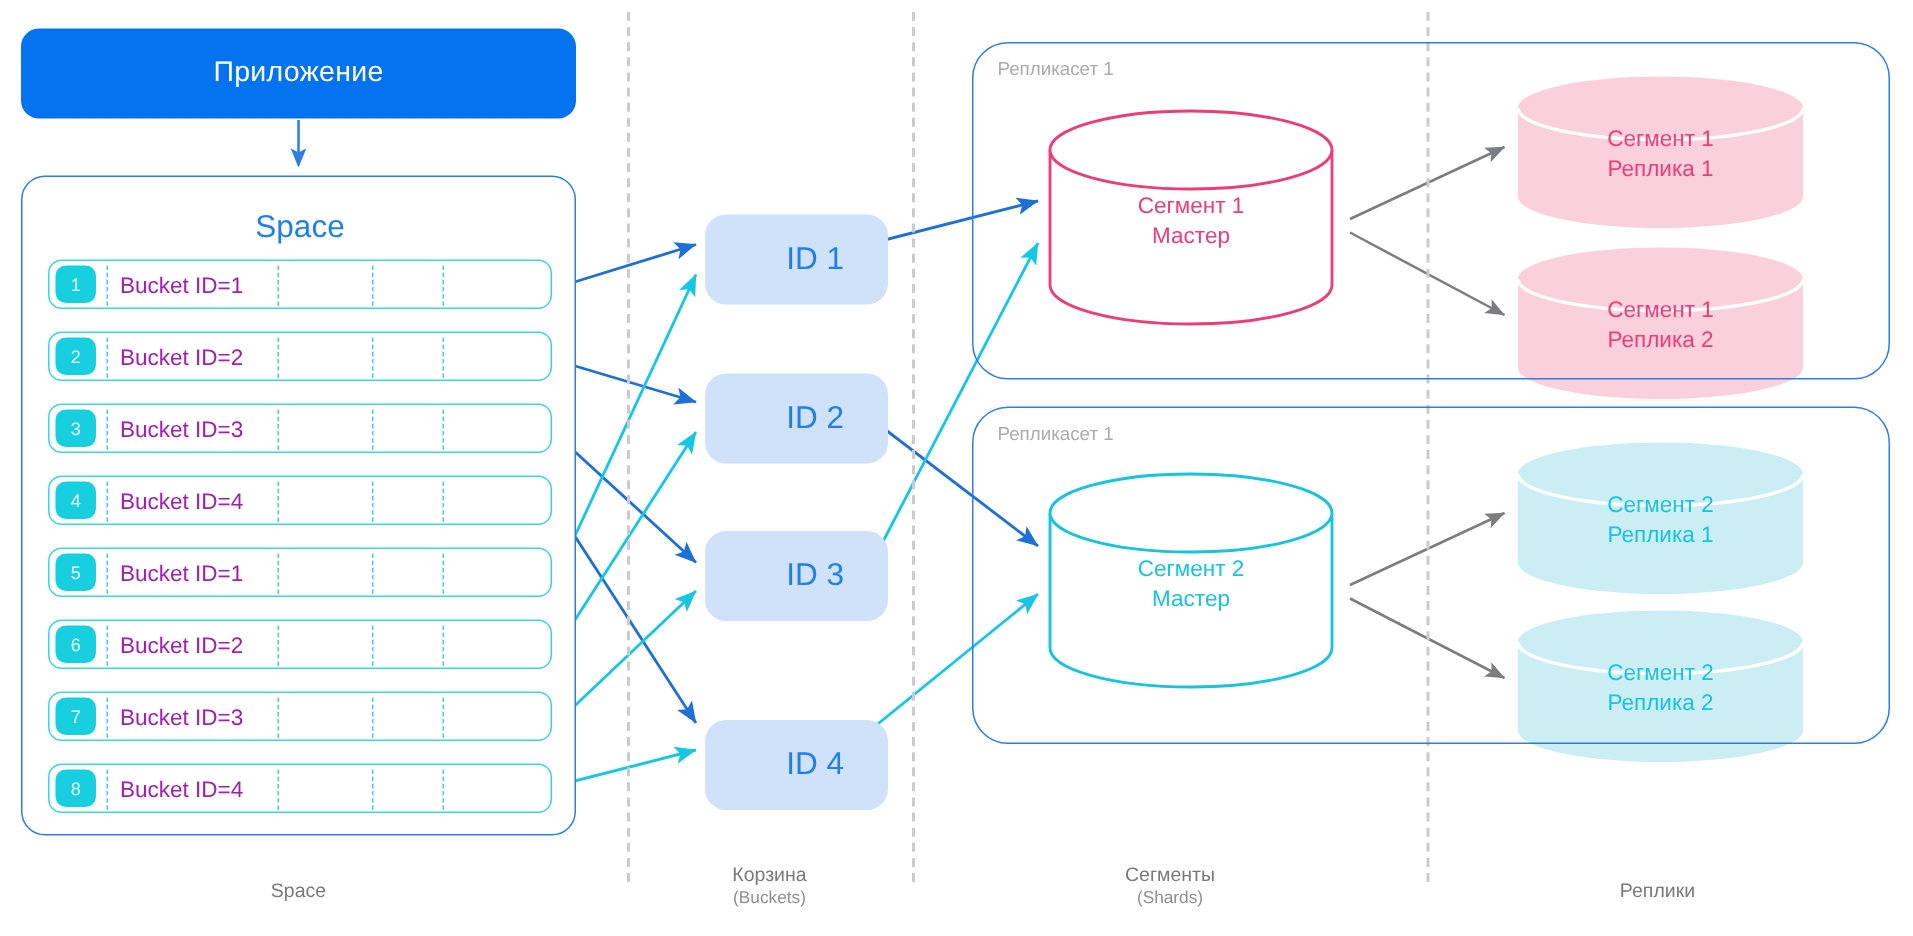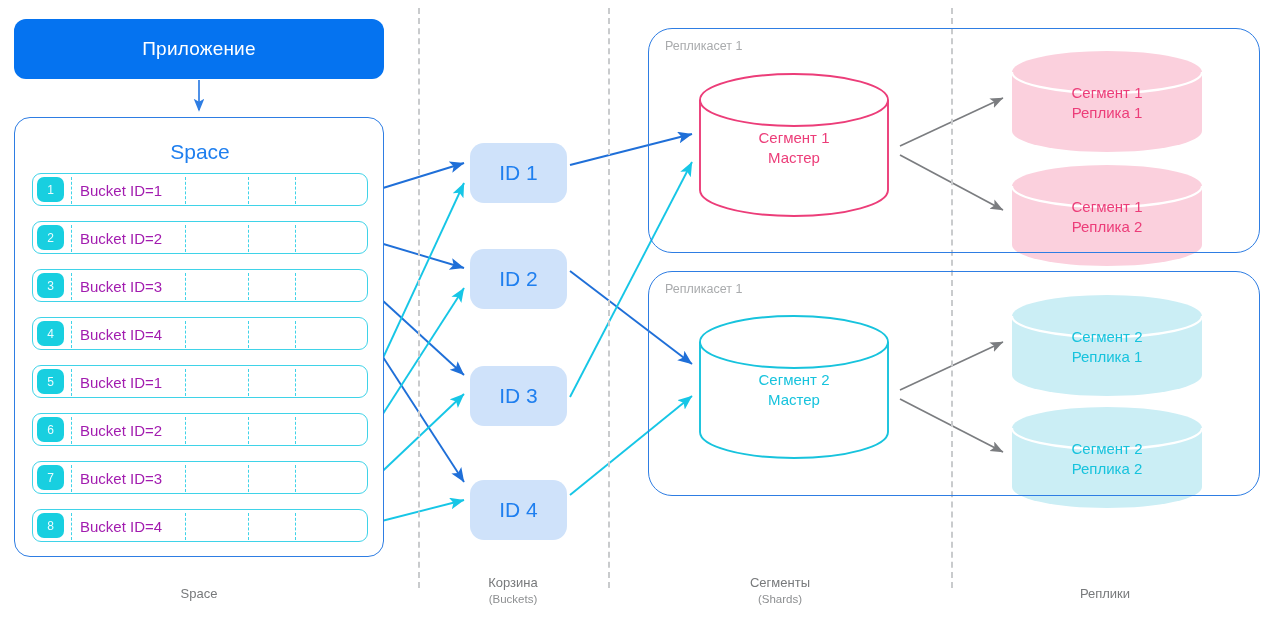--- a/index.html
+++ b/index.html
@@ -48,21 +48,21 @@
   }
   .vdiv{position:absolute;top:3px;height:27px;width:0;
         border-left:1.6px dashed #3fd3e8;}
   .vdiv.d1{left:38px;} .vdiv.d2{left:152px;}
   .vdiv.d3{left:215px;} .vdiv.d4{left:262px;}
 
   
   .idchip{
     position:absolute;width:97px;height:60px;background:#cfe2fa;border-radius:14px;
     display:flex;align-items:center;justify-content:center;
-    color:#1f7fef;font-size:21px;
+    color:#1f7fef;font-size:21px;padding-left:25px;
   }
 
   
   .rs-panel{
     position:absolute;border:1.6px solid #2e7de3;border-radius:24px;background:transparent;
     box-sizing:border-box;
   }
   .rs-title{
     position:absolute;color:#a9abad;font-size:12.5px;
   }
@@ -253,21 +253,21 @@
 
     </div>
   </div>
 
   <div class="idchip" style="left:470px;top:143px">
     <span>ID 1</span>
   </div>
   <div class="idchip" style="left:470px;top:249px">
     <span>ID 2</span>
   </div>
-  <div class="idchip" style="left:470px;top:366px">
+  <div class="idchip" style="left:470px;top:354px">
     <span>ID 3</span>
   </div>
   <div class="idchip" style="left:470px;top:480px">
     <span>ID 4</span>
   </div>
 
   <div class="rs-panel" style="left:648px;top:28px;width:612px;height:225px">
     <div class="rs-title" style="left:16px;top:10px">Репликасет 1</div>
   </div>
   <div class="rs-panel" style="left:648px;top:271px;width:612px;height:225px">

